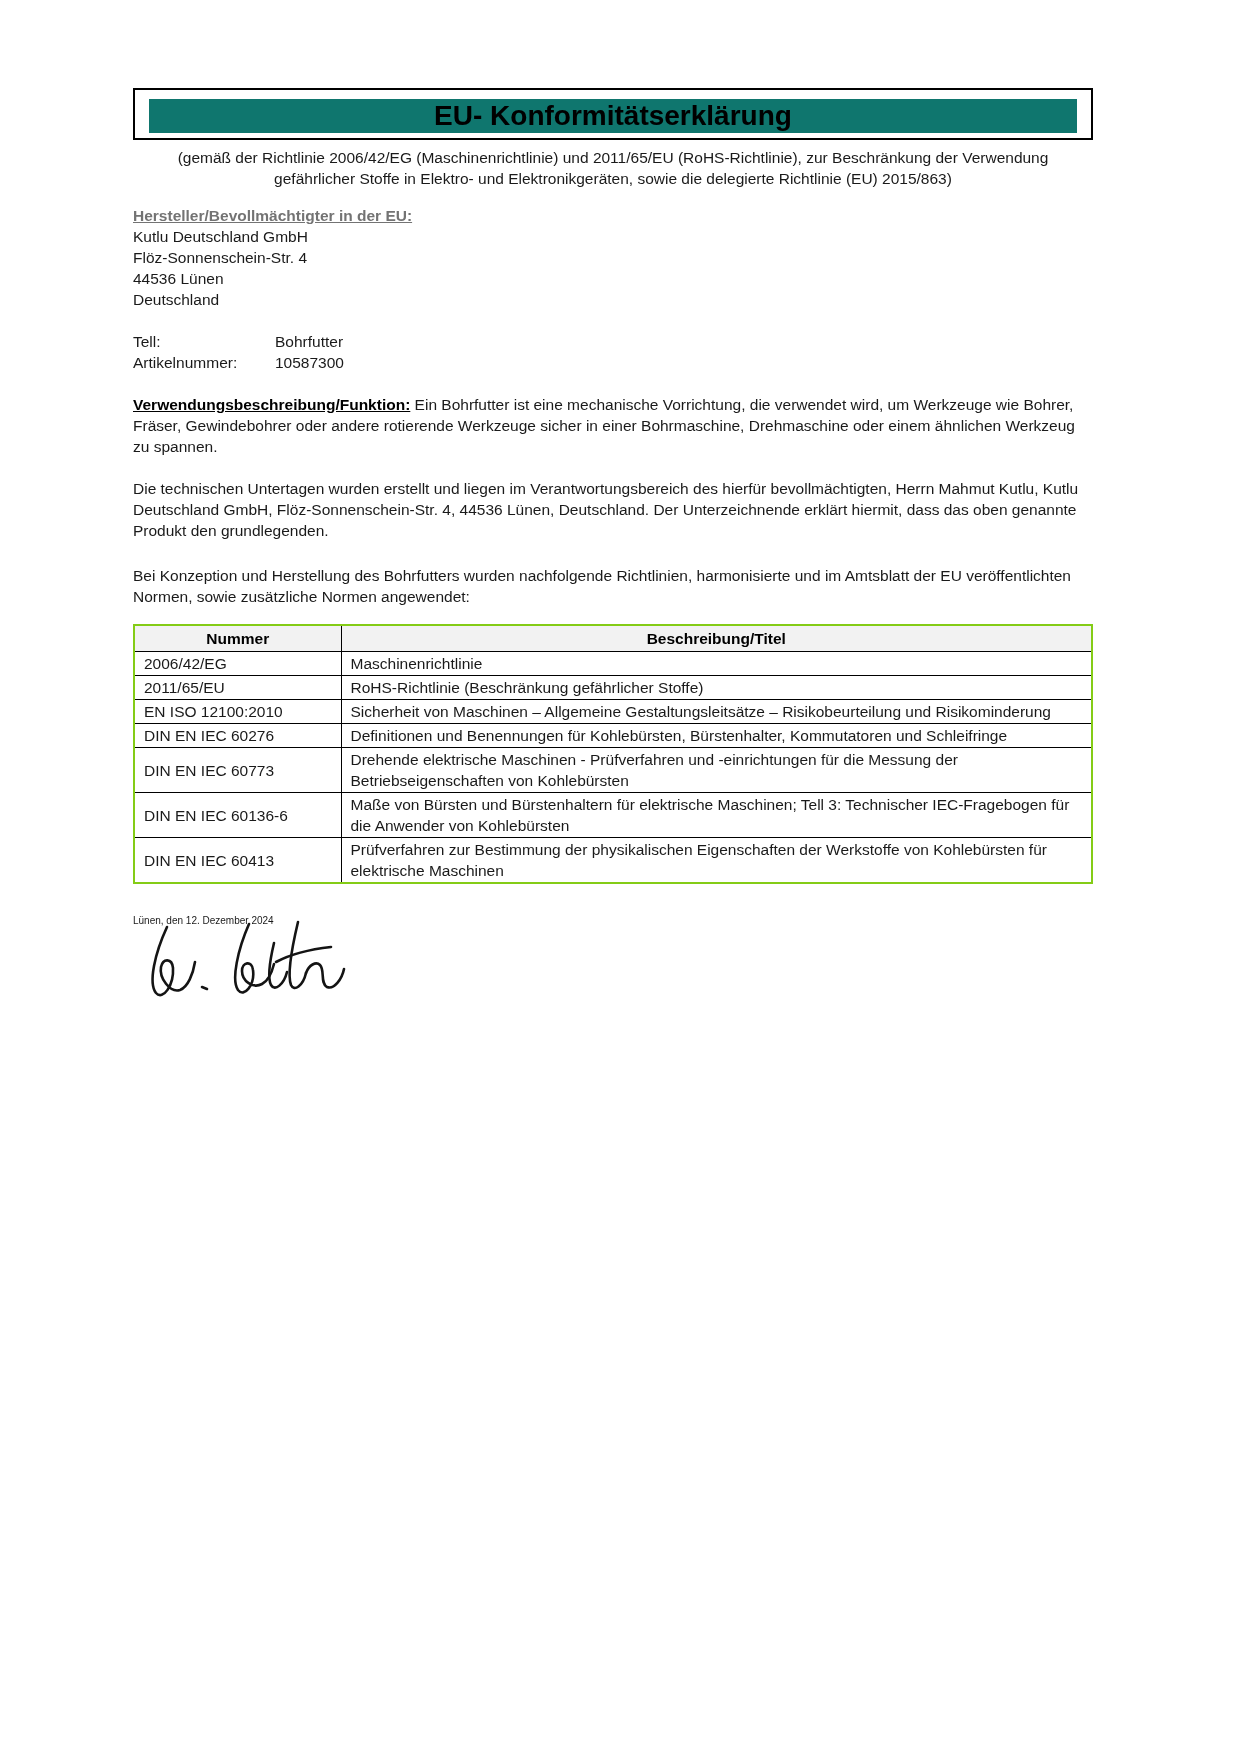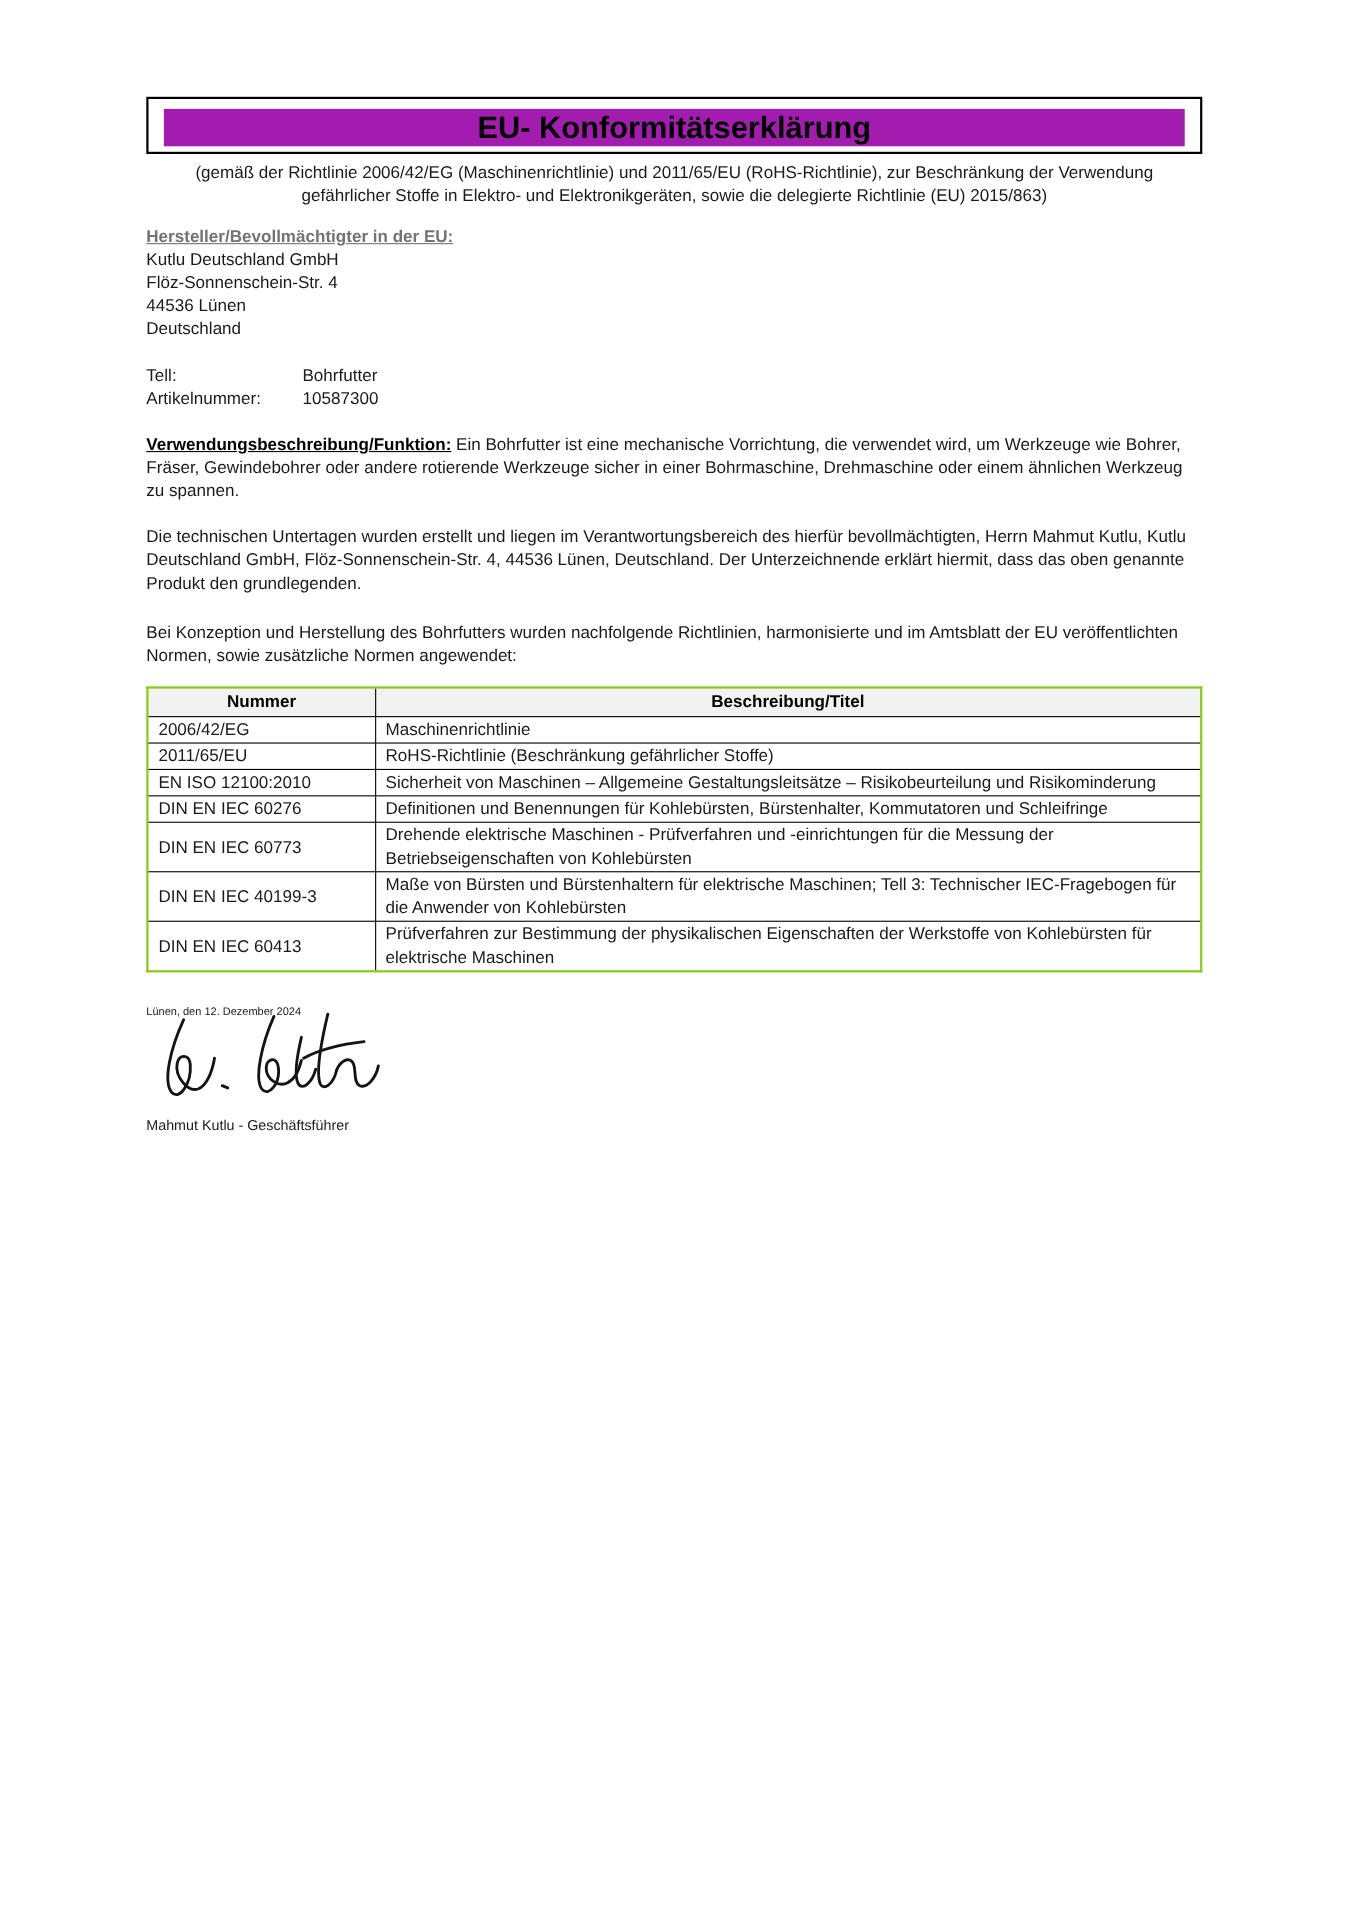--- a/index.html
+++ b/index.html
@@ -20,21 +20,21 @@
     width: 960px;
   }
   
   .title-box {
     margin-top: 88px;
     border: 2.5px solid #000000;
     padding: 9px 14px 5px 14px;
     background: #ffffff;
   }
   .title-inner {
-    background: #a21caf;
+    background: #0f766e;
     text-align: center;
     font-size: 28px;
     line-height: 34px;
     font-weight: 700;
     color: #000000;
     font-family: "Liberation Sans", "DejaVu Sans", sans-serif;
   }
   .subtitle {
     margin: 7px auto 16px auto;
     width: 905px;
@@ -165,21 +165,21 @@
         </tr>
         <tr>
           <td>DIN EN IEC 60276</td>
           <td>Definitionen und Benennungen für Kohlebürsten, Bürstenhalter, Kommutatoren und Schleifringe</td>
         </tr>
         <tr>
           <td>DIN EN IEC 60773</td>
           <td>Drehende elektrische Maschinen - Prüfverfahren und -einrichtungen für die Messung der Betriebseigenschaften von Kohlebürsten</td>
         </tr>
         <tr>
-          <td>DIN EN IEC 40199-3</td>
+          <td>DIN EN IEC 60136-6</td>
           <td>Maße von Bürsten und Bürstenhaltern für elektrische Maschinen; Tell 3: Technischer IEC-Fragebogen für die Anwender von Kohlebürsten</td>
         </tr>
         <tr>
           <td>DIN EN IEC 60413</td>
           <td>Prüfverfahren zur Bestimmung der physikalischen Eigenschaften der Werkstoffe von Kohlebürsten für elektrische Maschinen</td>
         </tr>
       </tbody>
   </table>
 
   <div class="place-date">Lünen, den 12. Dezember 2024</div>
@@ -189,15 +189,14 @@
       <path d="M22 10 C 10 36, 3 66, 11 76 C 18 84, 29 68, 28 51 C 27 41, 18 41, 16 50 C 14 61, 25 76, 35 73 C 43 70, 48 57, 50 45"></path>
       <path d="M57 70 L 62 72"></path>
       <path d="M104 7 C 93 32, 86 63, 93 73 C 99 81, 110 68, 108 53 C 107 43, 97 45, 97 54 C 97 64, 108 72, 117 67 C 123 64, 127 55, 129 47"></path>
       <path d="M129 26 C 125 43, 122 60, 126 68 C 130 75, 139 67, 142 55"></path>
       <path d="M153 5 C 148 26, 142 57, 146 68 C 149 75, 158 69, 161 56"></path>
       <path d="M131 45 C 146 37, 168 32, 186 30"></path>
       <path d="M161 56 C 164 48, 171 44, 175 48 C 180 53, 175 66, 182 70 C 189 73, 197 62, 199 52"></path>
     </g>
   </svg>
 
-  <div class="signer-name">Mahmut Kutlu - Geschäftsführer</div>
 
 </div>
 
 </body></html>

